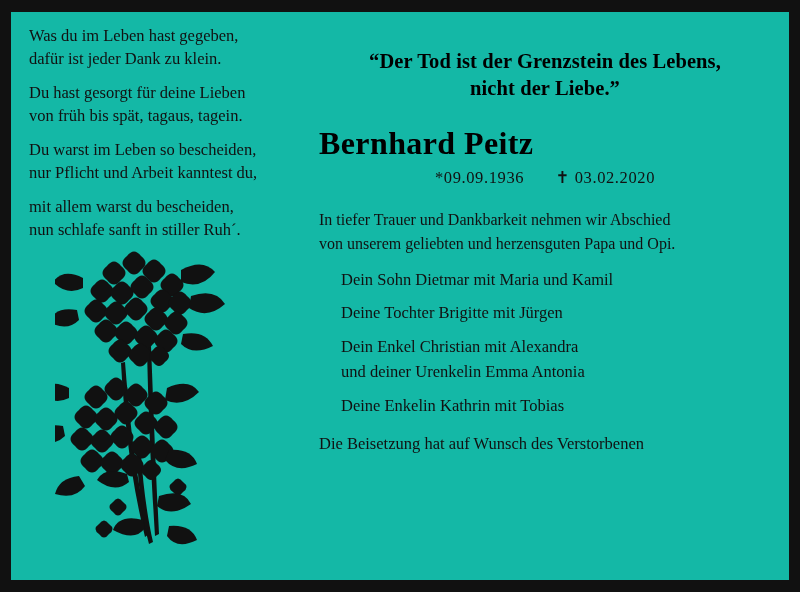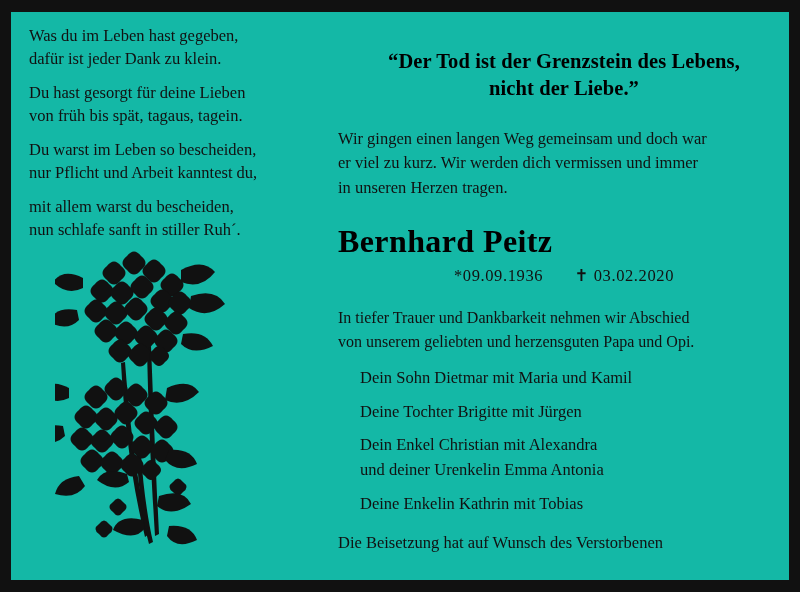--- a/index.html
+++ b/index.html
@@ -58,21 +58,21 @@
     top: 222px;
     width: 230px;
     height: 330px;
   }
   .flower-art svg {
     display: block;
   }
   
   .right-col {
     position: absolute;
-    left: 327px;
+    left: 308px;
     top: 36px;
     width: 452px;
   }
   .quote {
     font-family: "Liberation Serif", serif;
     font-weight: bold;
     font-size: 20.5px;
     line-height: 1.33;
     text-align: center;
     color: #000000;
@@ -250,25 +250,20 @@
       </svg>
     </div>
 
     <div class="right-col">
 
       <div class="quote">
         <span class="q-line-1">“Der Tod ist der Grenzstein des Lebens,</span>
         <span class="q-line-2">nicht der Liebe.”</span>
       </div>
 
-      <div class="intro">
-        <span class="line">Wir gingen einen langen Weg gemeinsam und doch war</span>
-        <span class="line">er viel zu kurz. Wir werden dich vermissen und immer</span>
-        <span class="line">in unseren Herzen tragen.</span>
-      </div>
 
       <div class="name">Bernhard Peitz</div>
 
       <div class="dates">
         <span>*09.09.1936</span>
         <span class="sep"></span>
         <span>✝ 03.02.2020</span>
       </div>
 
       <div class="body-text">

